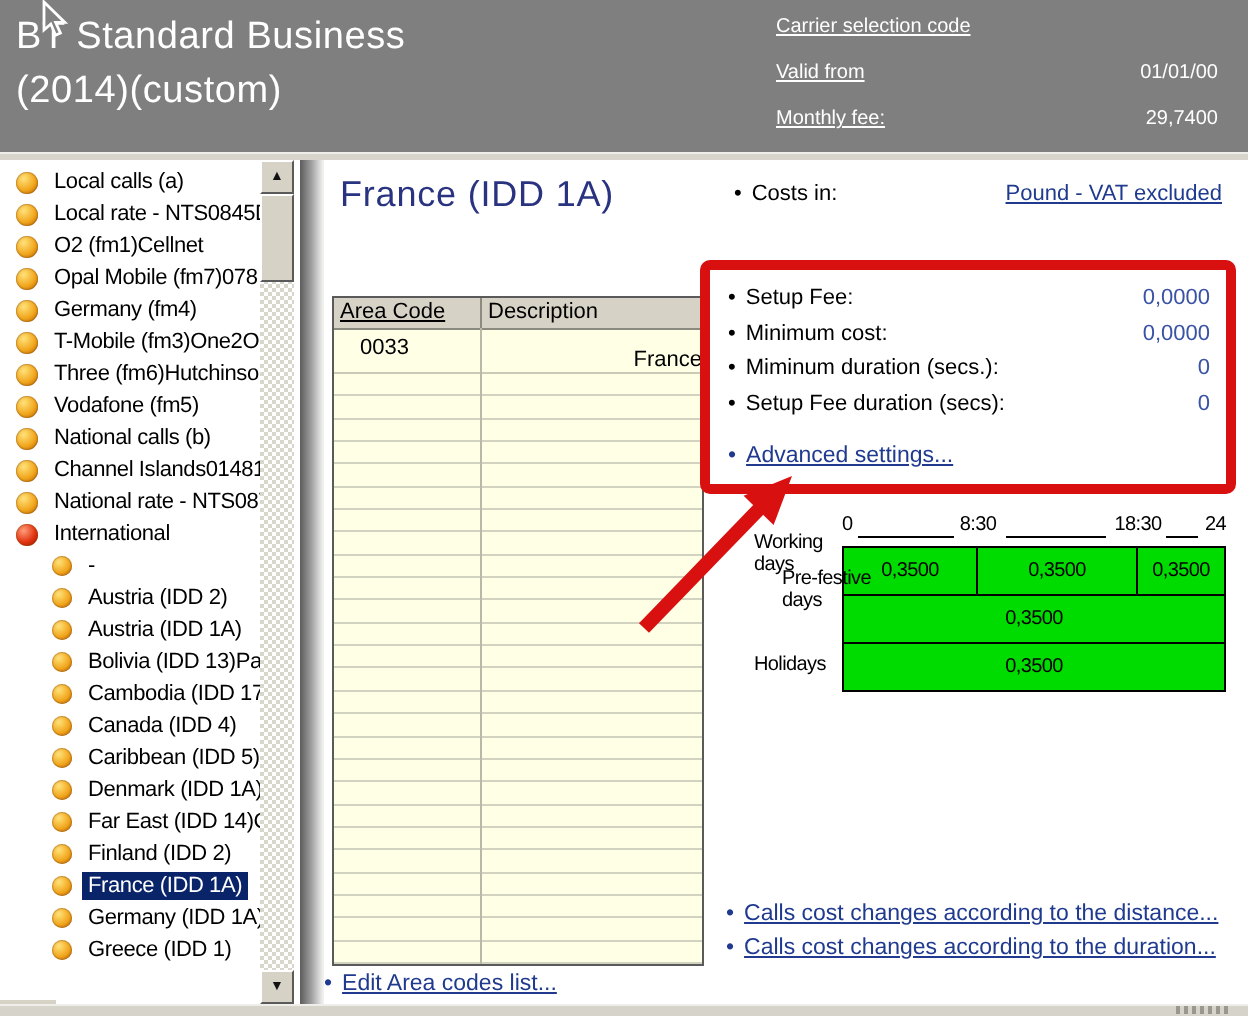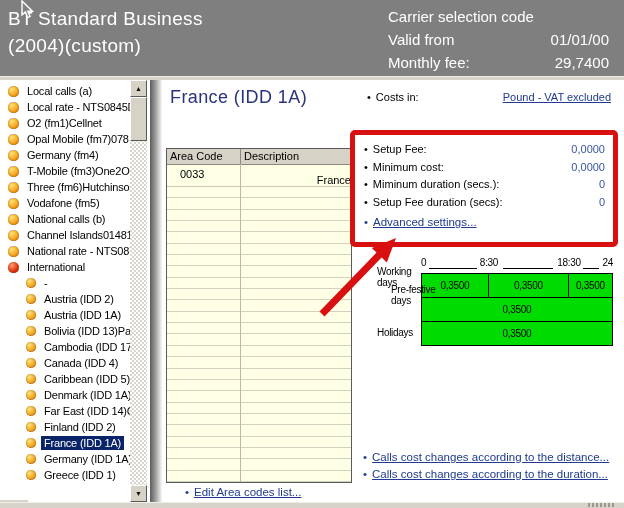--- a/index.html
+++ b/index.html
@@ -3,21 +3,21 @@
 <meta charset="utf-8">
 <style>
   html,body { margin:0; padding:0; }
   body {
     width:624px; height:508px; position:relative; overflow:hidden;
     background:#ffffff; font-family:"Liberation Sans", sans-serif; color:#000;
   }
   
   .header { position:absolute; left:0; top:0; width:624px; height:76px; background:#7f7f7f; color:#fff; }
   .app-title { position:absolute; left:8px; top:5px; font-size:19px; line-height:27px; letter-spacing:0.3px; }
-  .hdr-row { position:absolute; left:388px; width:221px; height:13px; font-size:15px; }
+  .hdr-row { position:absolute; left:388px; width:221px; height:13px; font-size:10px;text-decoration:underline; }
   .hdr-row .hv { position:absolute; right:0; top:0; }
   .header-sep { position:absolute; left:0; top:76px; width:624px; height:4px; background:#d7d4cb; border-top:1px solid #efede7; box-sizing:border-box; }
   
   .sidebar { position:absolute; left:0; top:80px; width:130px; height:424px; background:#fff; overflow:hidden; padding-top:3px; box-sizing:border-box; }
   .tree-item { height:16px; display:flex; align-items:center; font-size:11px; letter-spacing:-0.2px; white-space:nowrap; }
   .tree-item .ball { width:11px; height:11px; border-radius:50%; flex:0 0 auto; margin:0 5px 0 8px;
     background:radial-gradient(circle at 35% 30%, #ffe27a, #f2a71e 55%, #b05a00); box-shadow:inset 0 0 1px #7a3c00; }
   .tree-item.lvl1 { padding-left:18px; }
   .tree-item.lvl1 .ball { width:10px; height:10px; }
   .tree-item.red .ball { background:radial-gradient(circle at 35% 30%, #ff9d7a, #e23410 55%, #8f1a00); }
@@ -41,34 +41,34 @@
   .page-title { position:absolute; left:8px; top:7px; font-size:18px; letter-spacing:0.4px; color:#293380; }
   .costs-in { position:absolute; left:205px; top:11px; font-size:11px; }
   .costs-link { position:absolute; right:13px; top:11px; font-size:11px; }
   .lnk { color:#1f3a8f; text-decoration:underline; cursor:pointer; }
   .blt { margin-right:5px; } .blt::before { content:"\2022"; }
   .blt.link::before { color:#1f3a8f; } .blt.dark::before { color:#000; }
   
   .area-table { position:absolute; left:4px; top:68px; width:186px; height:335px; background:#ffffe6;
     border:1px solid #5a5a5a; box-sizing:border-box; }
   .at-header { display:flex; height:15px; background:#d6d2c6; border-bottom:1px solid #8a8a7e; font-size:11px; }
-  .at-header .c1 { width:74px; box-sizing:border-box; padding:1px 0 0 3px; border-right:1px solid #8a8a7e; }
+  .at-header .c1 { width:74px; box-sizing:border-box; padding:1px 0 0 3px; border-right:1px solid #8a8a7e;text-decoration:underline; }
   .at-header .c2 { flex:1; padding:1px 0 0 3px; }
   .at-row { display:flex; height:22px; font-size:11px; border-bottom:1px solid #c9c9b6; box-sizing:border-box; }
   .at-row .c1 { width:74px; box-sizing:border-box; padding:3px 0 0 13px; }
   .at-row .c2 { flex:1; padding:9px 0 0 3px;text-align:right; }
   .at-empty { height:11.35px; border-bottom:1px solid #d2d2c0; box-sizing:border-box; }
   .at-vline { position:absolute; left:73px; top:15px; bottom:0; width:1px; background:#b9b9a7; }
-  .edit-link { position:absolute; left:23px; top:406px; font-size:11.5px; }
+  .edit-link { position:absolute; left:0; top:406px; font-size:11.5px; }
   
   .fee-panel { position:absolute; left:188px; top:50px; width:268px; height:117px; box-sizing:border-box;
     border:5px solid #d81010; border-radius:5px; background:#fff; padding:8px 8px 0 9px; }
   .fee-row { display:flex; justify-content:space-between; height:17.5px; font-size:11px; }
   .fee-val { color:#3a53a4; }
-  .adv-link { margin-top:3px; font-size:11.5px; }
+  .adv-link { margin-top:9px; font-size:11.5px; }
   
   .schedule { position:absolute; left:215px; top:176px; width:237px; height:98px; font-size:10px; letter-spacing:-0.3px; }
   .sch-axis { position:absolute; left:44px; top:0; width:192px; height:14px; }
   .sch-tick { position:absolute; top:1px; }
   .sch-seg { position:absolute; top:12px; height:1px; background:#000; }
   .sch-label { position:absolute; left:0; width:46px; line-height:11px; white-space:pre-line; }
   .sch-cell { position:absolute; box-sizing:border-box; border:1px solid #000; background:#00db00;
     text-align:center; line-height:23px; height:25px; }
   
   .bottom-links { position:absolute; left:201px; top:369px; font-size:11.5px; line-height:17px; white-space:nowrap; }
@@ -79,21 +79,21 @@
   
   .annot { position:absolute; left:0; top:0; z-index:50; pointer-events:none; }
   .cursor { position:absolute; left:20px; top:0; z-index:60; pointer-events:none; }
 </style>
 </head>
 <body>
 
 <div class="header">
   <div class="app-title">
     <div>BT Standard Business</div>
-    <div>(2004)(custom)</div>
+    <div>(2014)(custom)</div>
   </div>
   <div class="hdr-row" style="top:8px">
     <span>Carrier selection code</span>
     <span class="hv"></span>
   </div>
   <div class="hdr-row" style="top:31px">
     <span>Valid from</span>
     <span class="hv">01/01/00</span>
   </div>
   <div class="hdr-row" style="top:54px">

